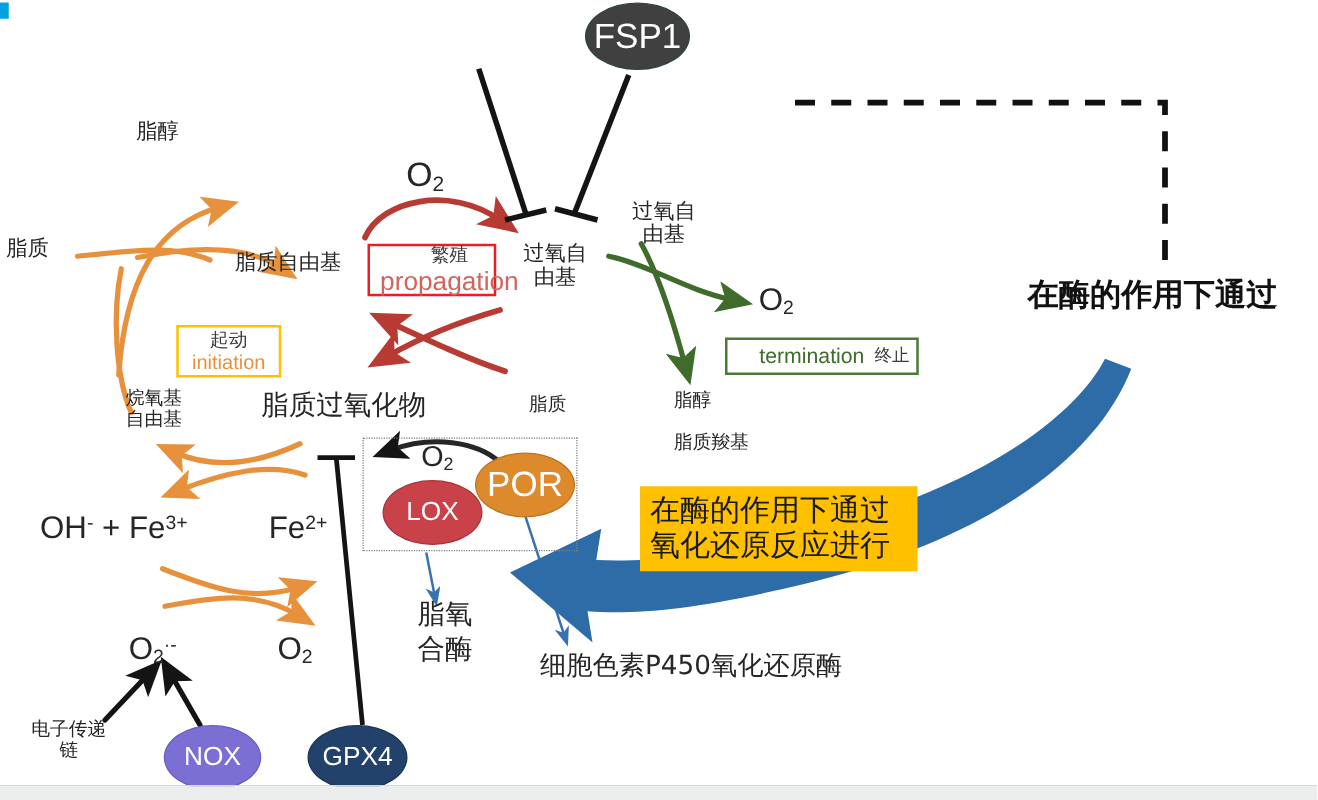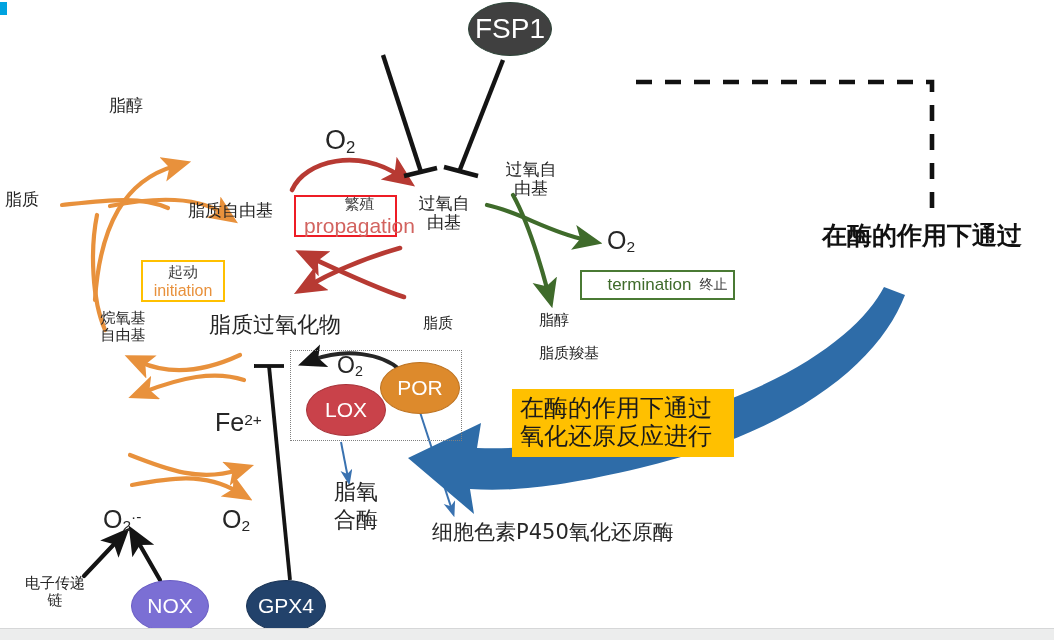--- a/index.html
+++ b/index.html
@@ -234,21 +234,21 @@
   </div>
 
   <div class="dotted-box" style="left:290px; top:350px; width:172px; height:91px;"></div>
 
   <div class="node-ellipse" style="left:306px; top:384px; width:80px; height:52px; background:#c9424a;
               border:1.5px solid #a8343b; font-size:21px;">
     <span>LOX</span>
   </div>
 
   <div class="node-ellipse" style="left:380px; top:362px; width:80px; height:52px; background:#dd8a2c;
-              border:1.5px solid #bd7322; font-size:21px;">
+              border:1.5px solid #bd7322; font-size:28px;">
     <span>POR</span>
   </div>
 
   <div class="tagbox yellow" style="left:141px; top:260px; width:84px; height:42px;">
     <span class="cnline cn" style="font-size:15px;">起动</span>
     <span class="enline-orange" style="font-size:16px;">initiation</span>
   </div>
 
   <div class="tagbox red" style="left:294px; top:195px; width:103px; height:42px;padding-left:28px;">
     <span class="cnline cn" style="font-size:15px;">繁殖</span>
@@ -295,20 +295,21 @@
   <div class="lbl" style="left:325px; top:125px; font-size:27px;">O<sub>2</sub></div>
 
   <div class="lbl" style="left:607px; top:226px; font-size:25px;">O<sub>2</sub></div>
 
   <div class="lbl" style="left:337px; top:352px; font-size:23px;">O<sub>2</sub></div>
 
   <div class="lbl" style="left:222px; top:505px; font-size:25px;">O<sub>2</sub></div>
 
   <div class="lbl" style="left:103px; top:505px; font-size:25px;">O<sub>2</sub><sup>·-</sup></div>
 
+  <div class="lbl" style="left:32px; top:408px; font-size:25px;">OH<sup>-</sup> + Fe<sup>3+</sup></div>
 
   <div class="lbl" style="left:215px; top:408px; font-size:25px;">Fe<sup>2+</sup></div>
 
   <div class="lbl cn" style="left:822px; top:222px; font-size:25px; font-weight:bold; color:#111111;">在酶的作用下通过</div>
 
   <div class="highlight" style="left:512px; top:389px; width:222px; height:68px; font-size:24px;">
     <span class="cn">在酶的作用下通过</span>
     <span class="cn">氧化还原反应进行</span>
   </div>
 

